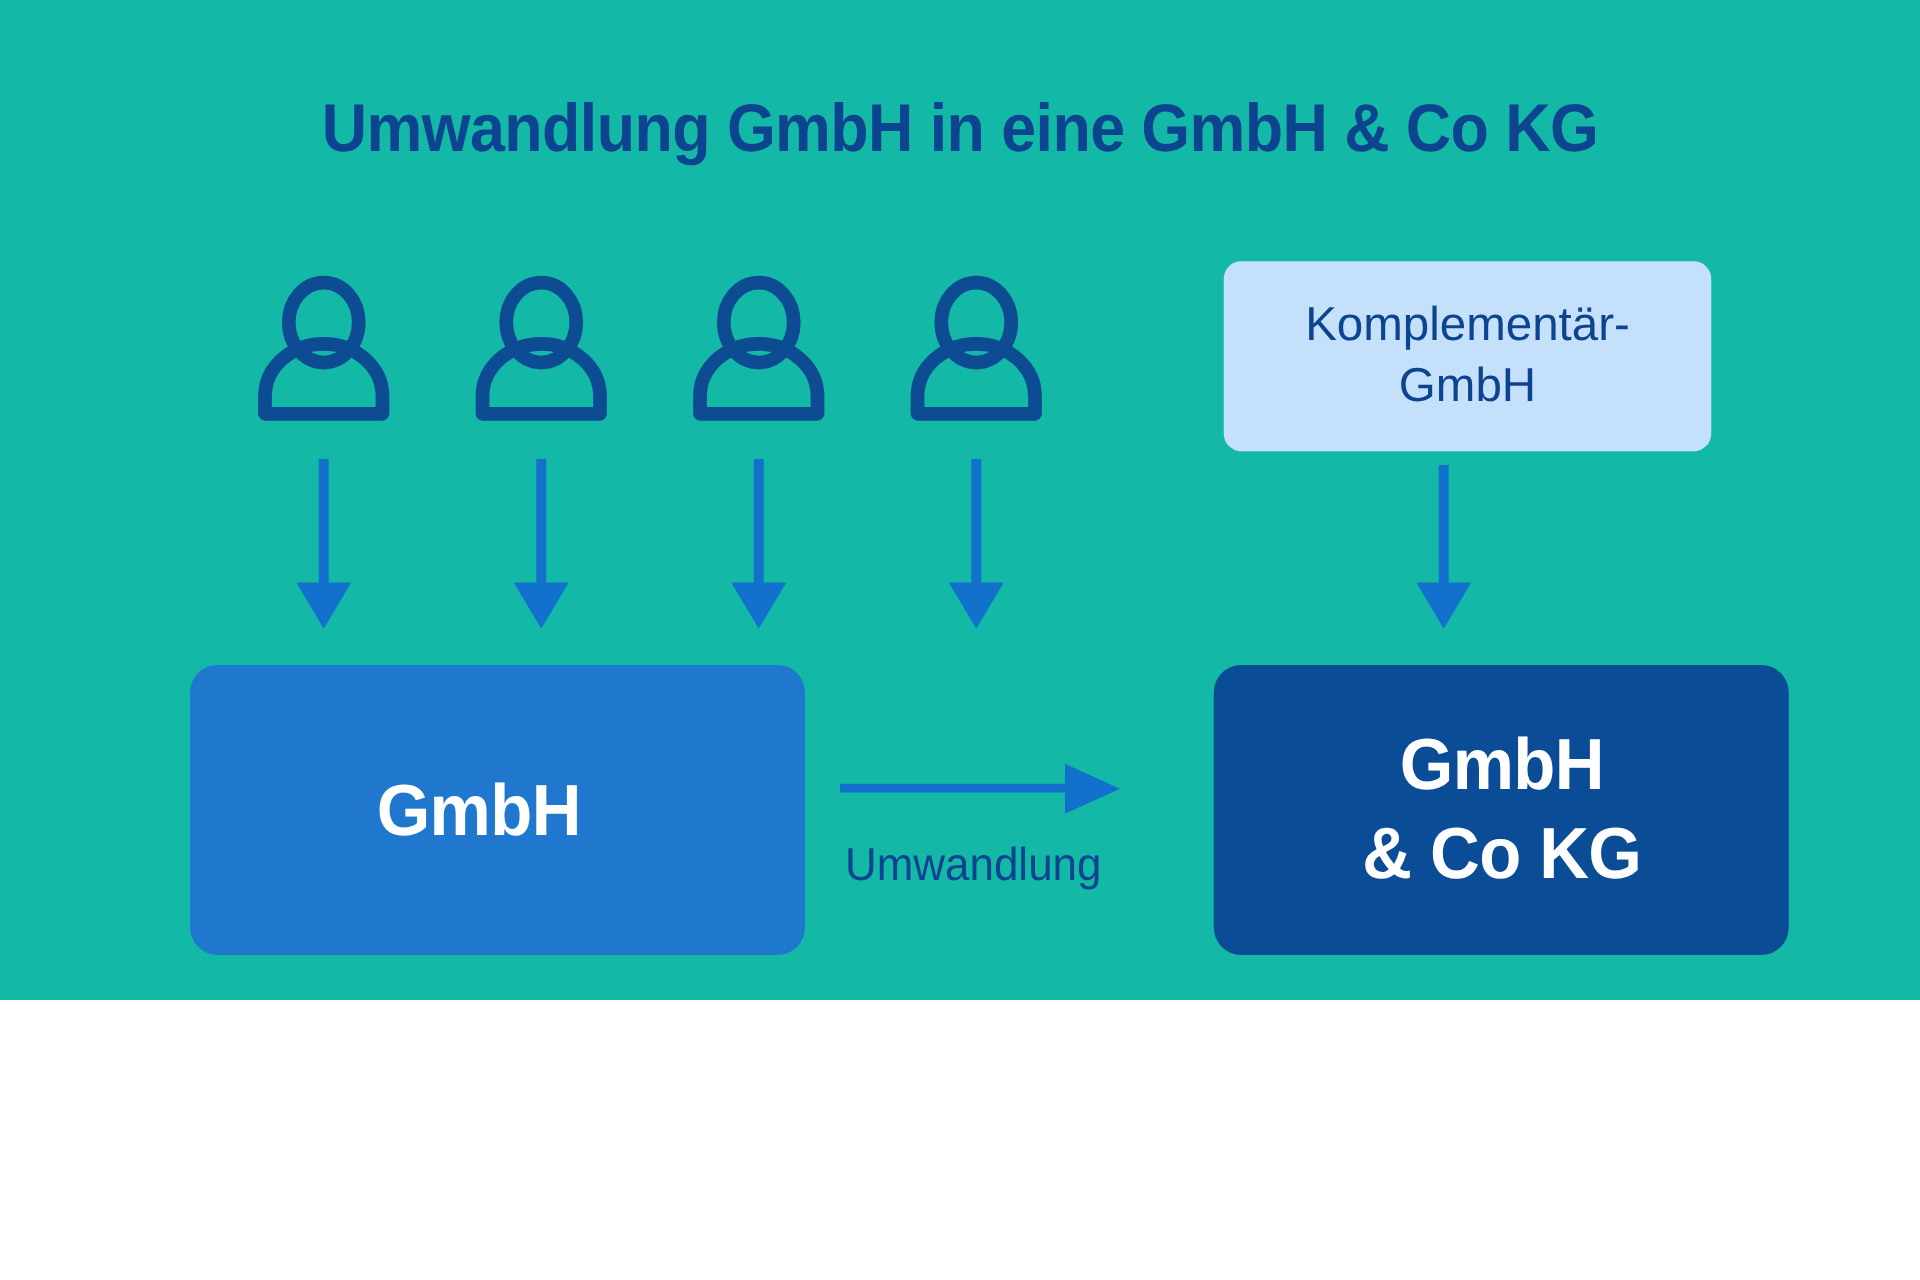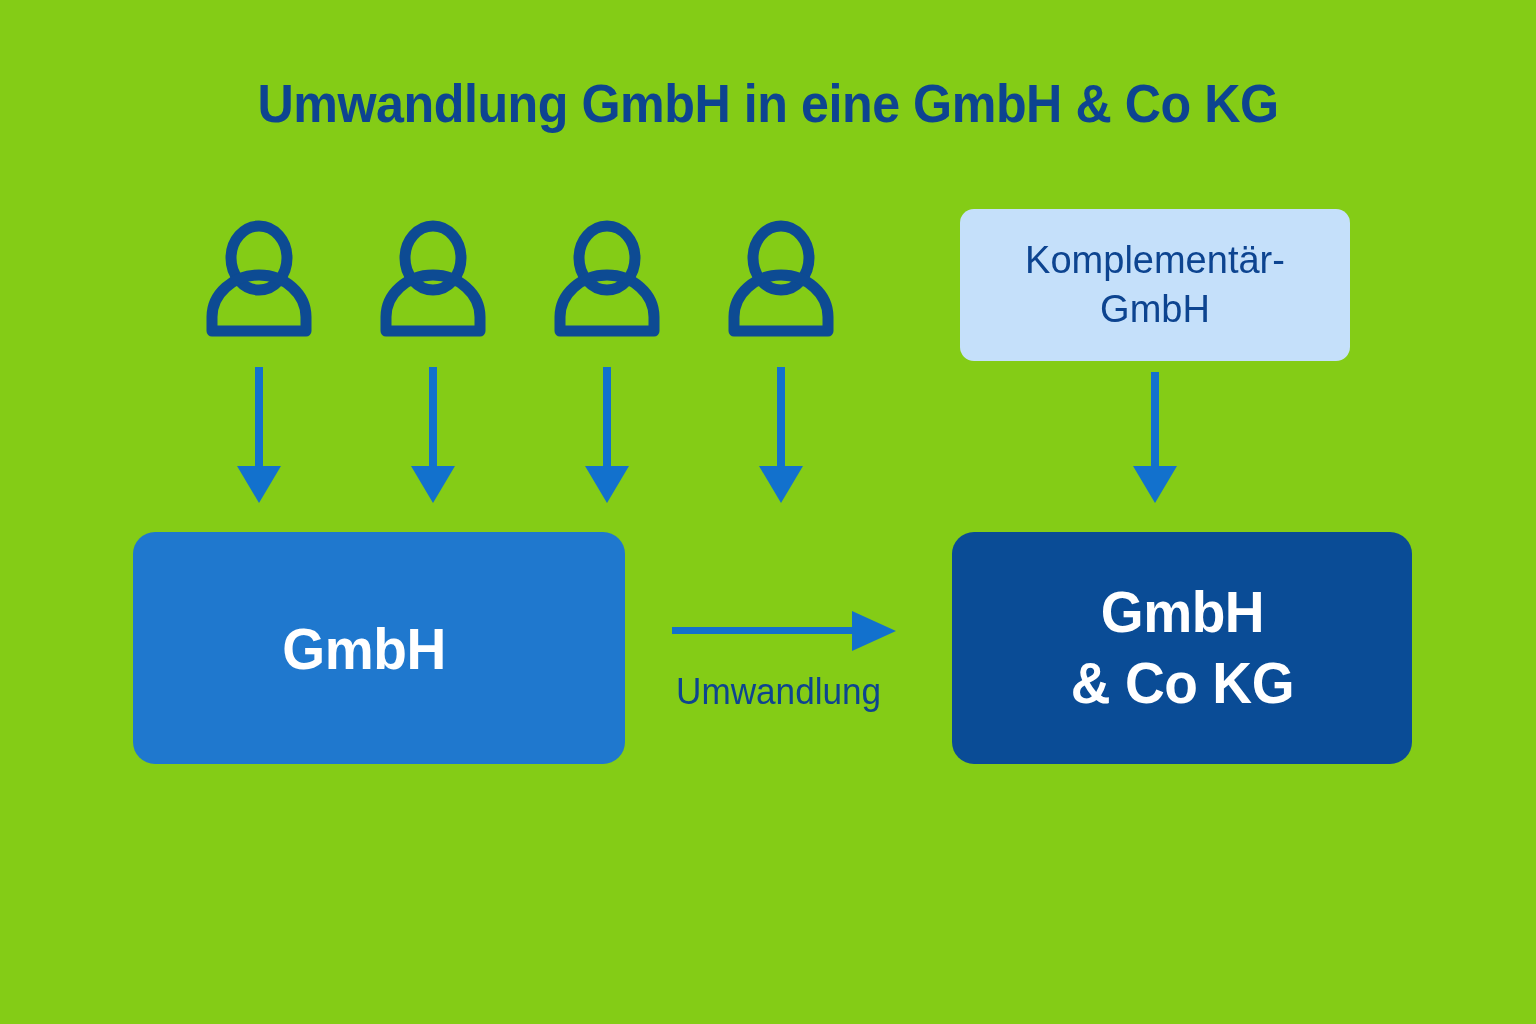--- a/index.html
+++ b/index.html
@@ -6,22 +6,22 @@
     margin: 0;
     padding: 0;
     background: #ffffff;
   }
   body {
     font-family: "Liberation Sans", sans-serif;
   }
   #canvas {
     position: relative;
     width: 1536px;
-    height: 1024px;
-    background: #84cc16;
+    height: 800px;
+    background: #14b8a6;
     overflow: hidden;
   }
 
   
   .title {
     position: absolute;
     left: 0;
     top: 72px;
     width: 1536px;
     text-align: center;
@@ -56,20 +56,21 @@
   .h-arrow svg { display: block; }
 
   
   .box {
     position: absolute;
     box-sizing: border-box;
     display: flex;
     align-items: center;
     justify-content: center;
     text-align: center;
+    margin-left: 19px;
   }
 
   .box-komplementaer {
     left: 960px;
     top: 209px;
     width: 390px;
     height: 152px;
     background: #c5e0fa;
     border-radius: 14px;
     color: #0d4490;

